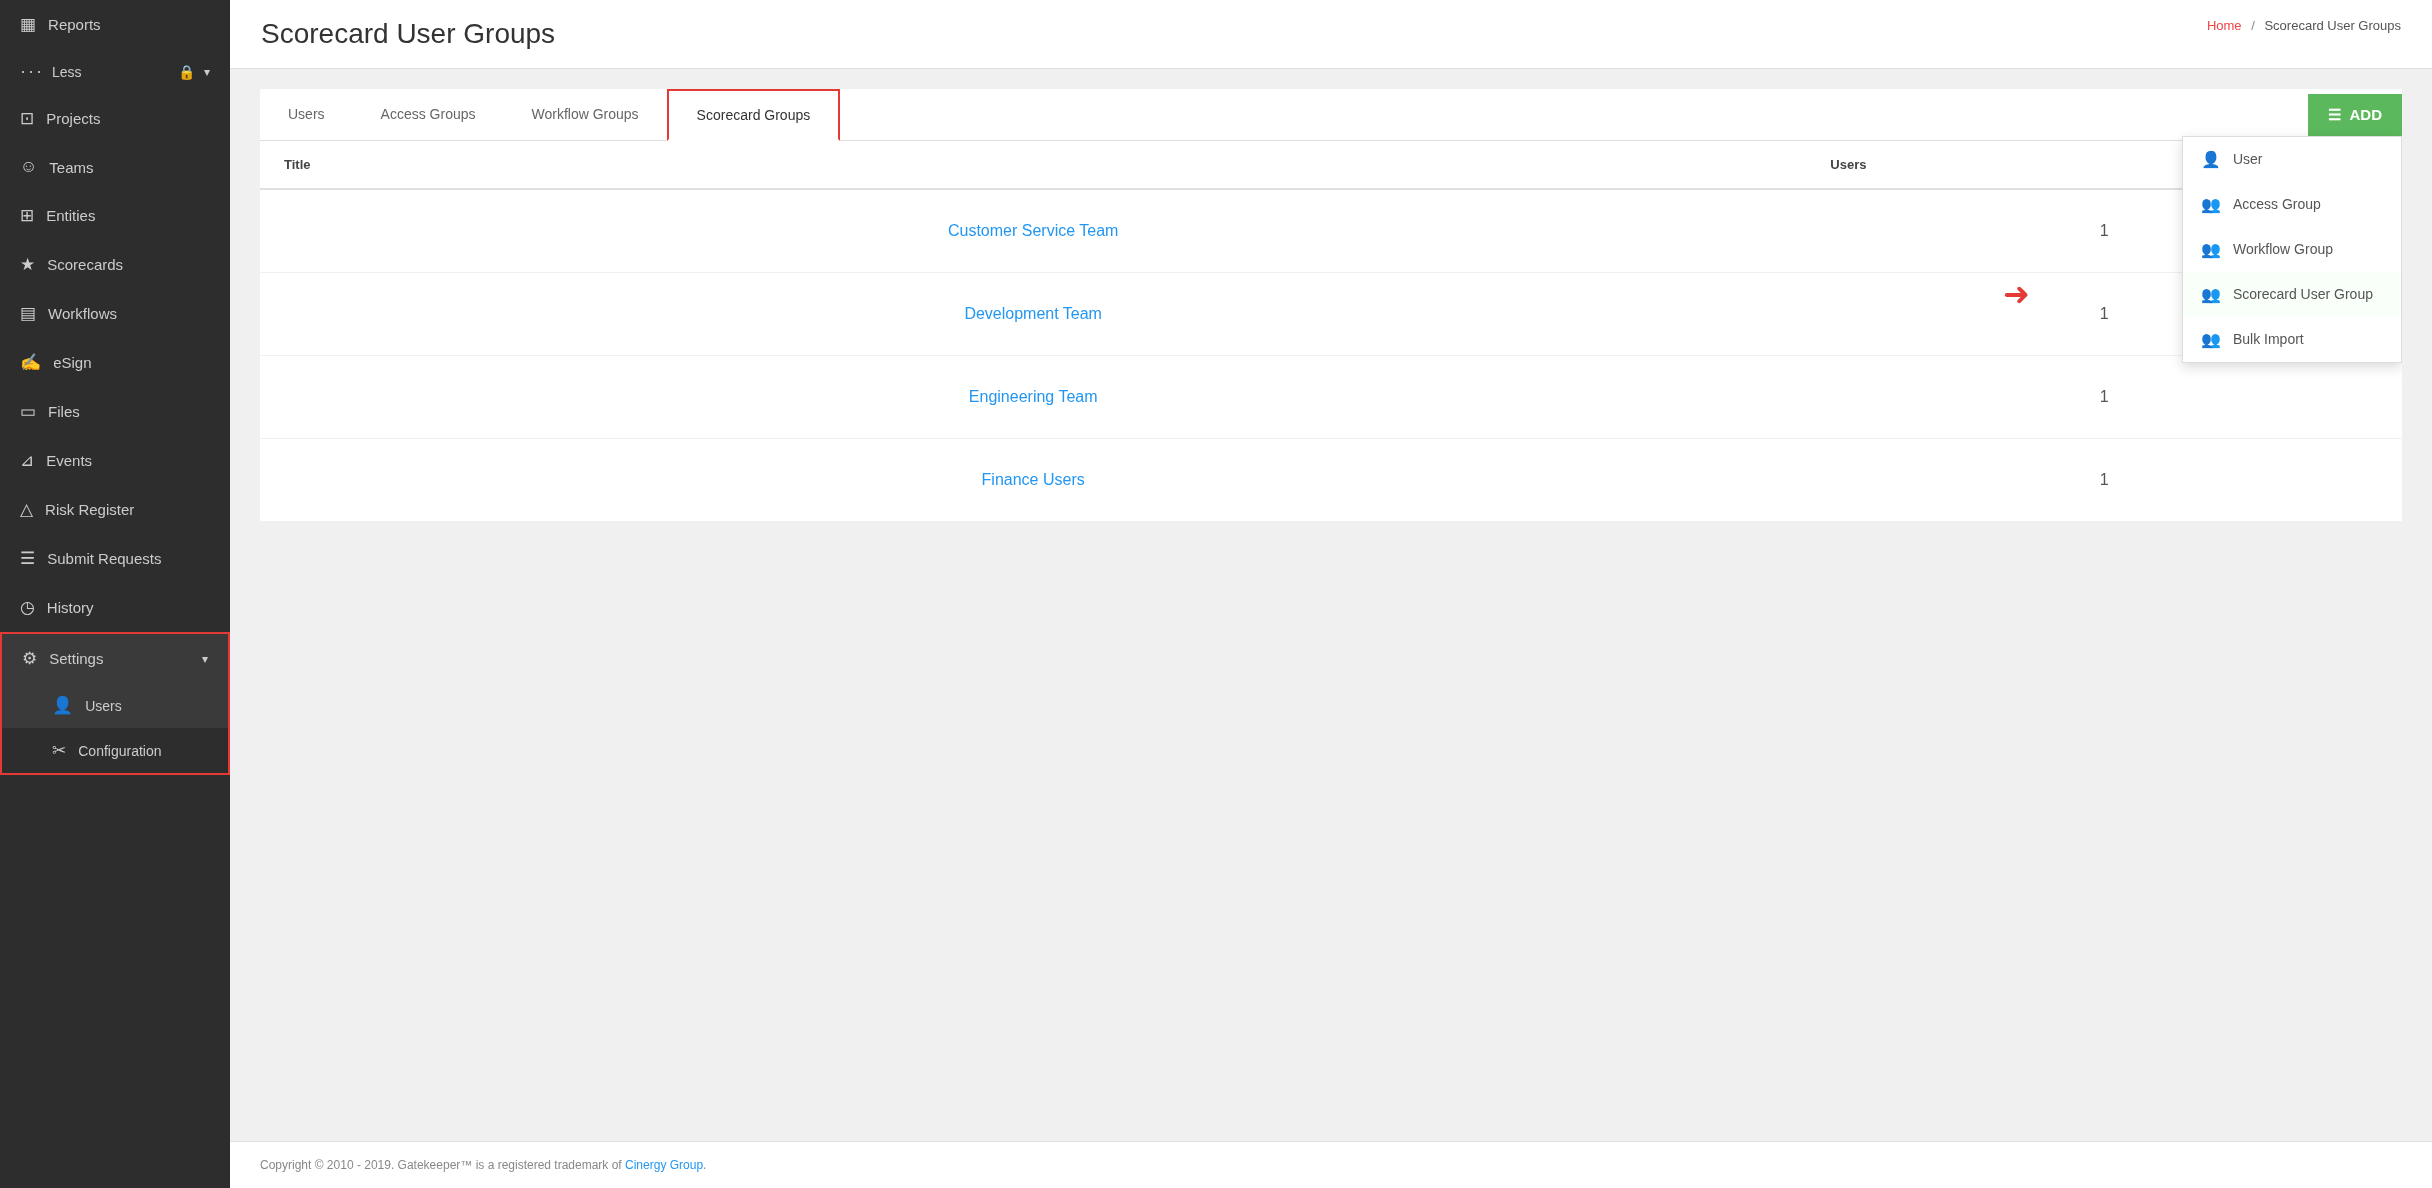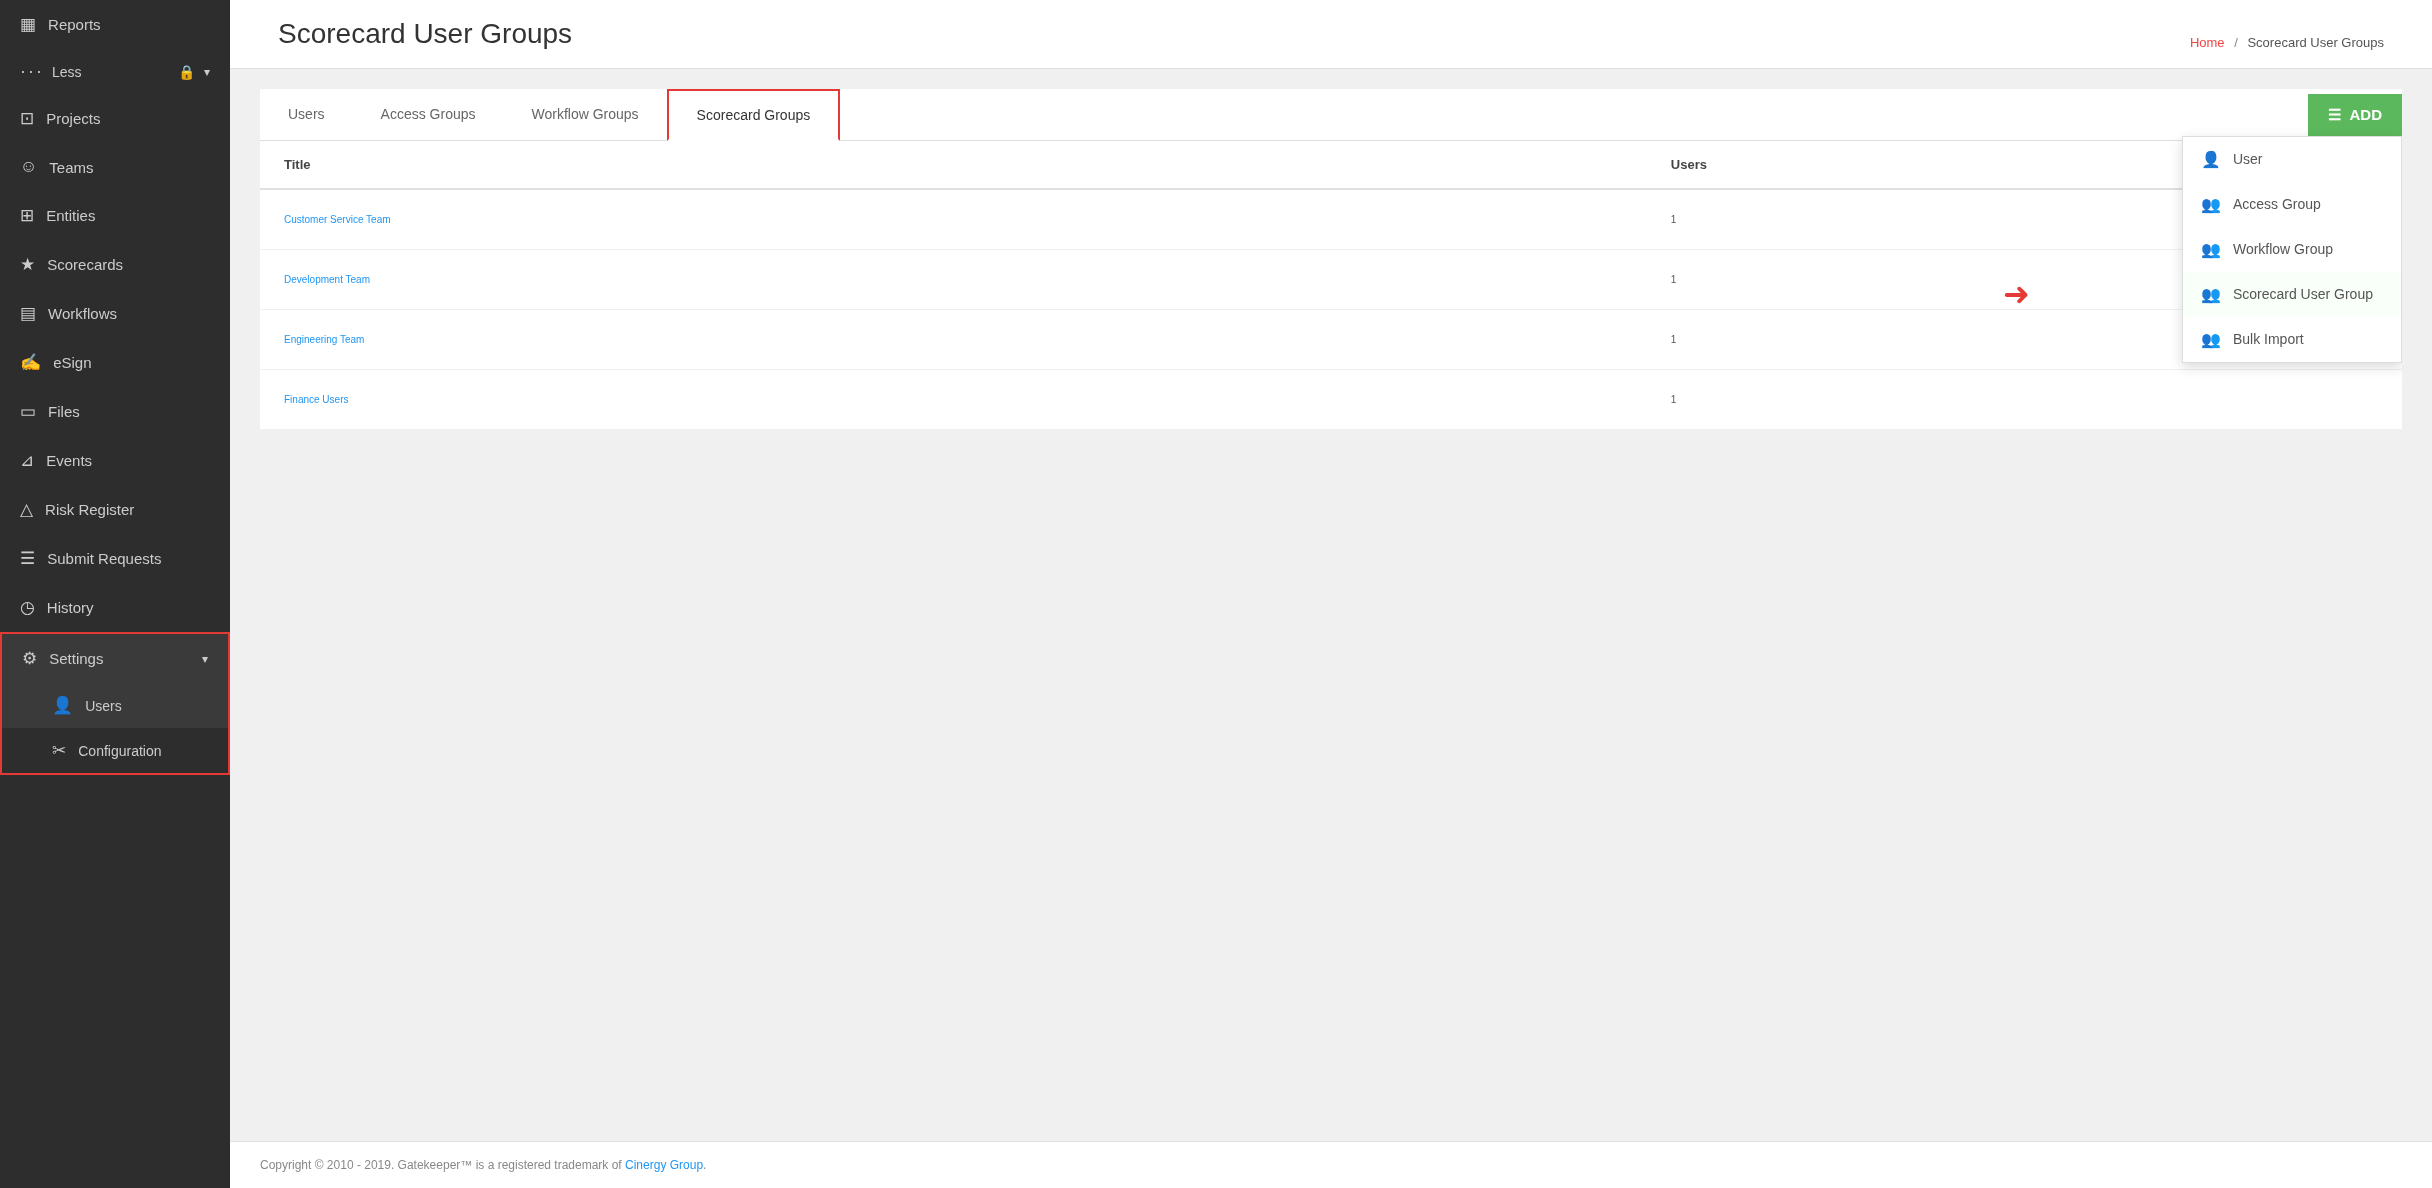--- a/index.html
+++ b/index.html
@@ -60,23 +60,23 @@
     .main {
       flex: 1;
       display: flex;
       flex-direction: column;
       overflow: hidden;
     }
 
     
     .topbar {
       background: #fff;
-      padding: 18px 48px;
-      display: flex;
-      align-items: flex-end;
+      padding: 18px 31px;
+      display: flex;
+      align-items: flex-start;
       justify-content: space-between;
       border-bottom: 1px solid #e0e0e0;
     }
     .page-title { font-size: 28px; font-weight: 400; color: #333; }
     .breadcrumb { font-size: 13px; color: #888; }
     .breadcrumb a { color: #ef4444; text-decoration: none; }
     .breadcrumb .sep { margin: 0 6px; }
     .breadcrumb .current { color: #555; font-weight: 500; }
 
     
@@ -166,24 +166,25 @@
     }
     .data-table th {
       padding: 16px 24px;
       text-align: left;
       font-size: 13px;
       font-weight: 600;
       color: #444;
       background: #fff;
     }
     .data-table td {
-      padding: 24px 24px;
-      font-size: 10px;
+      padding: 32px 24px;
+      font-size: 16px;
       color: #555;
       border-bottom: 1px solid #f0f0f0;
+      text-align: center;
     }
     .data-table td.link-cell a {
       color: #2196F3;
       text-decoration: none;
     }
 
     
     .footer {
       background: #fff;
       padding: 16px 30px;

